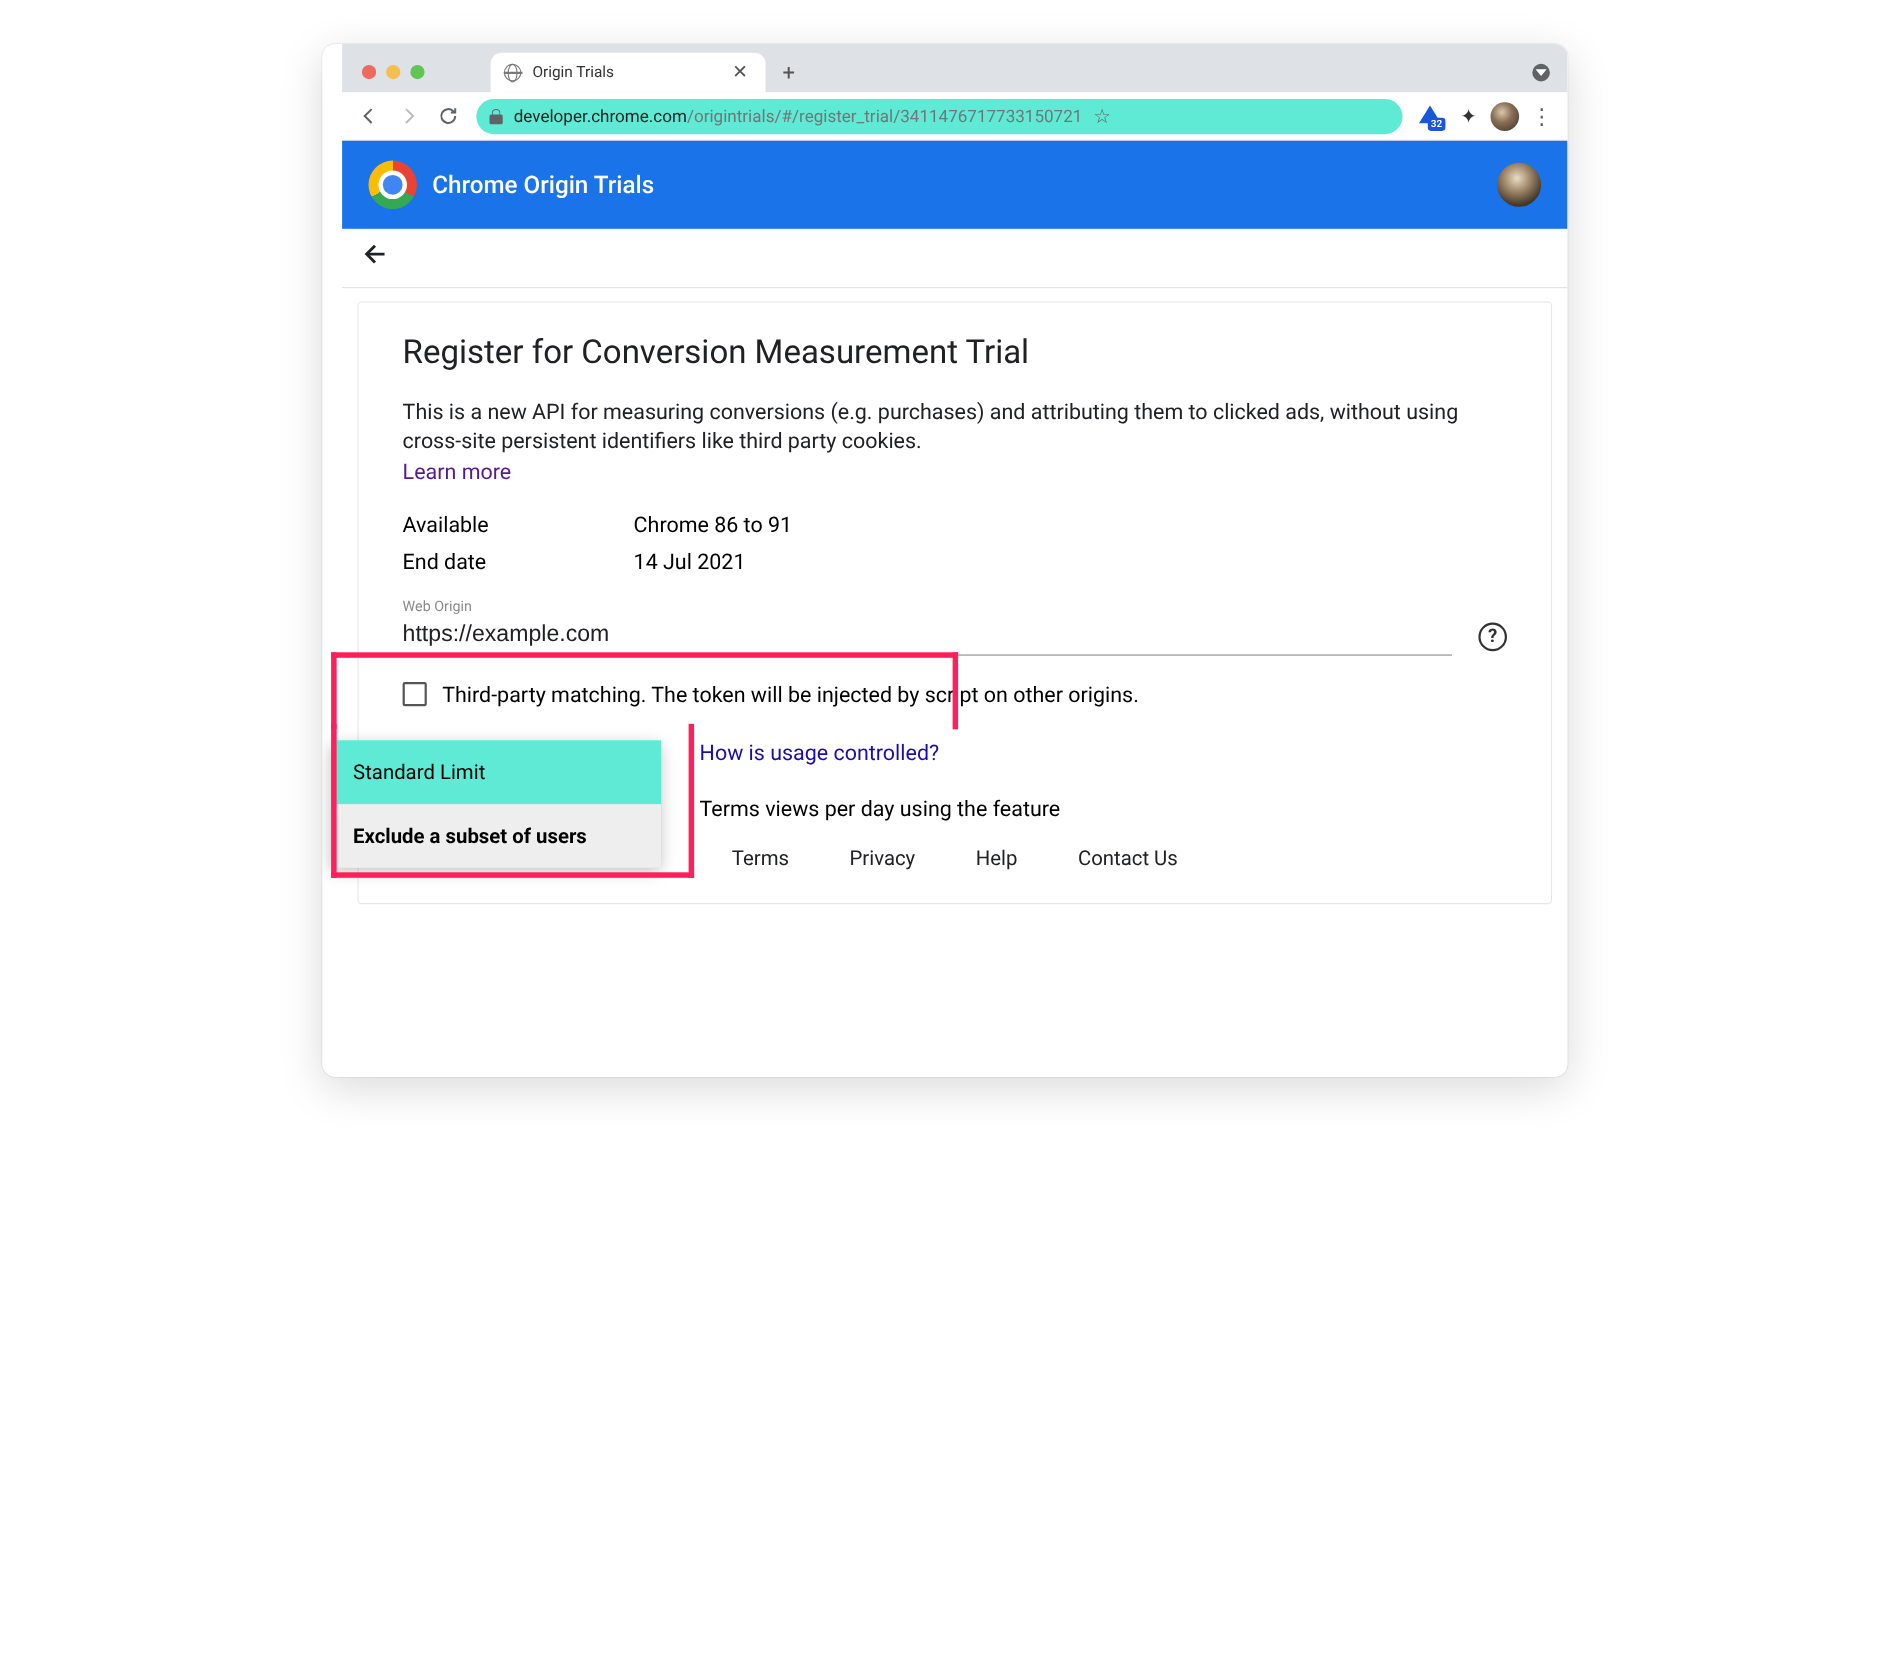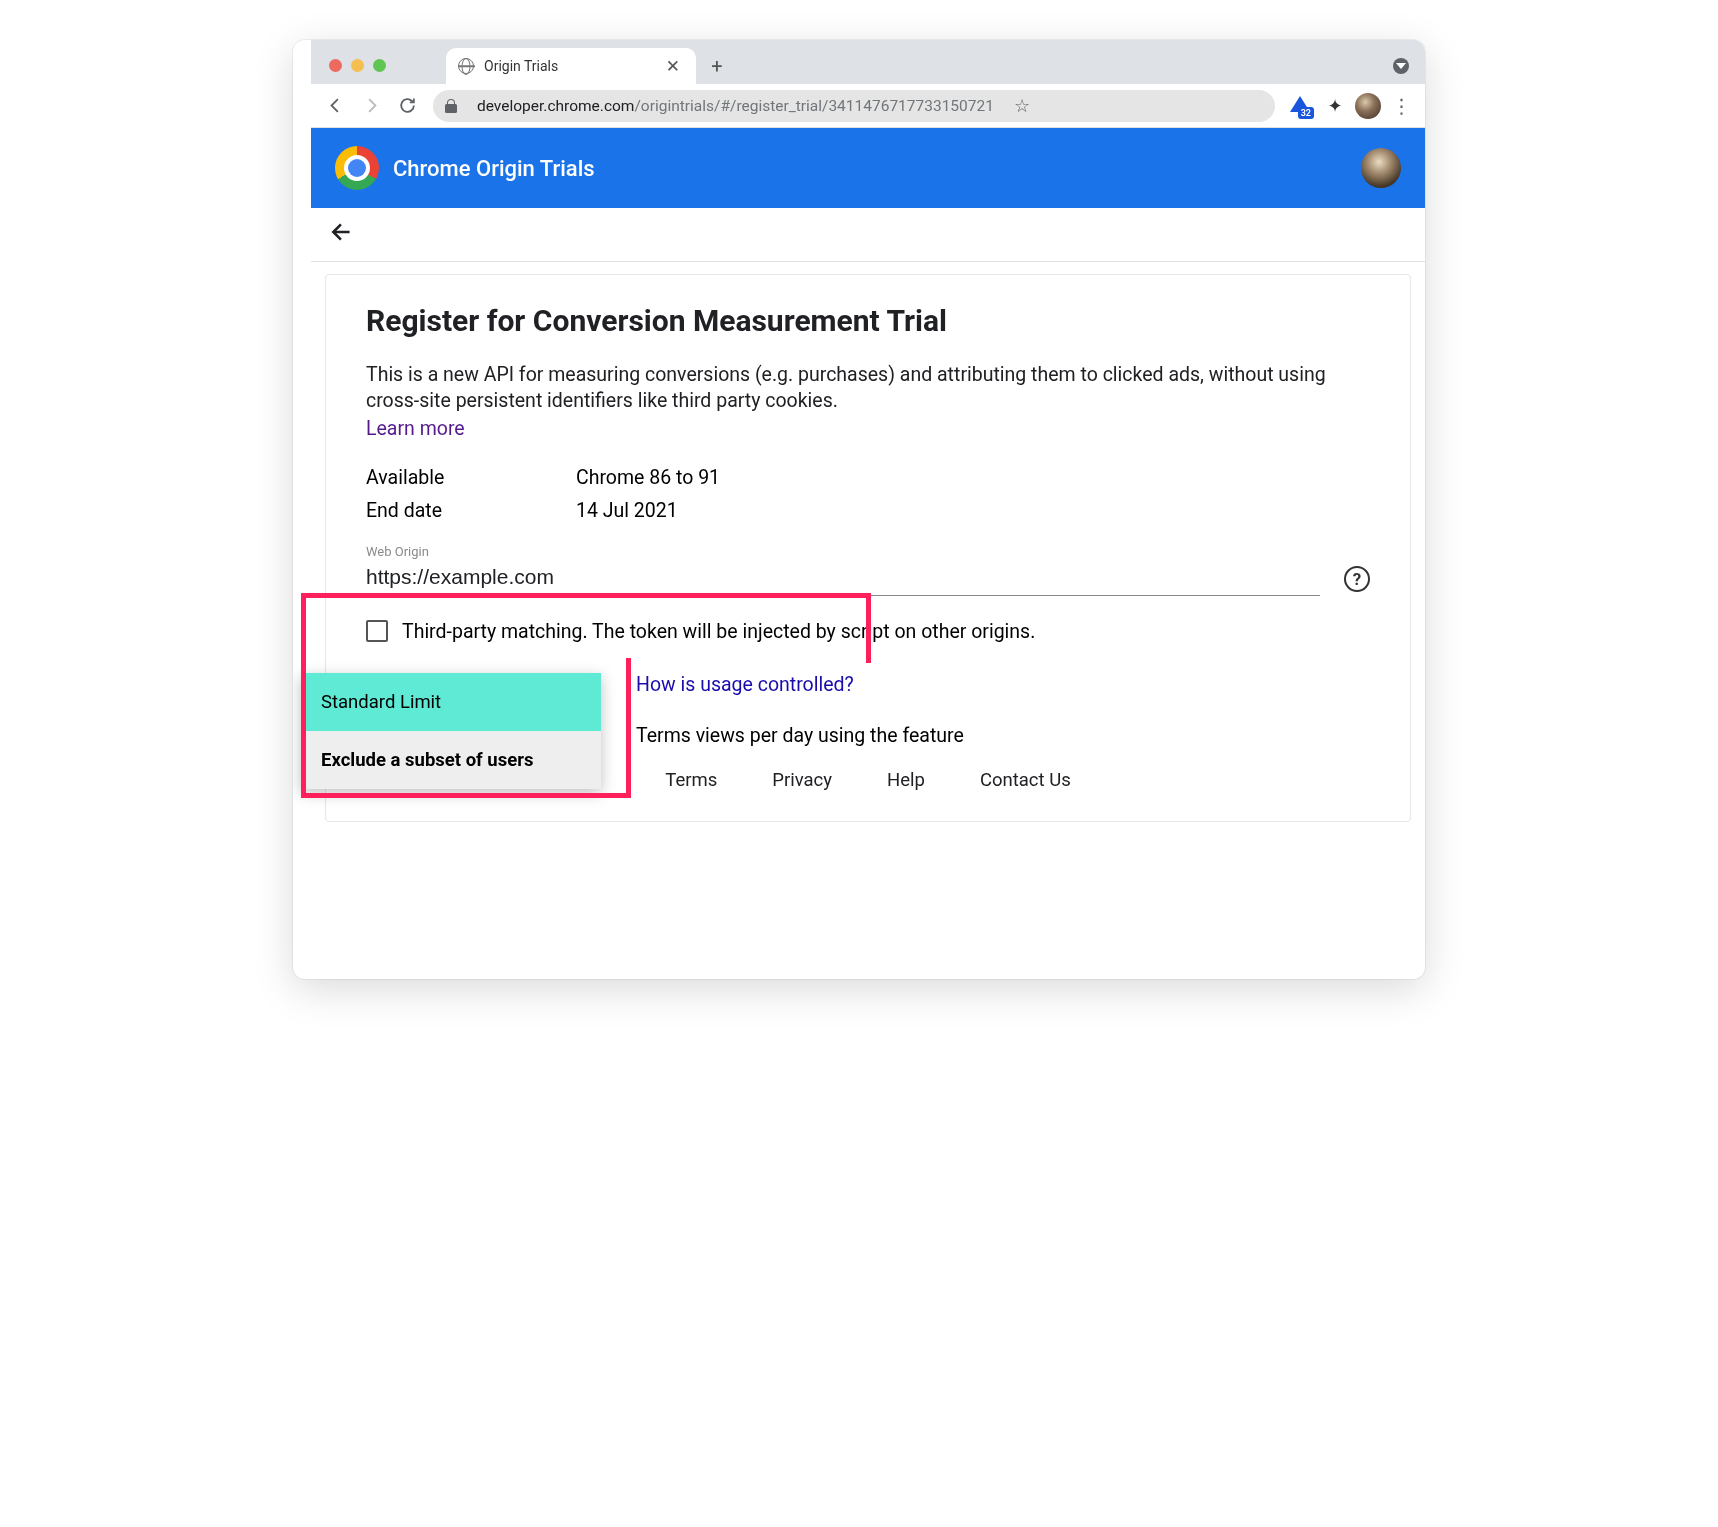--- a/index.html
+++ b/index.html
@@ -105,26 +105,26 @@
   .tbtn {
     width: 32px; height: 32px;
     display: flex; align-items: center; justify-content: center;
     color: #5f6368; border-radius: 50%;
     cursor: pointer;
   }
   .tbtn.disabled { color: #bbb; cursor: default; }
   .omnibox {
     flex: 1;
     height: 32px;
-    background: #e5e5e5;
+    background: #5eead4;
     border-radius: 16px;
     display: flex;
     align-items: center;
     padding: 0 12px;
-    gap: 20px;
+    gap: 10px;
     margin: 0 6px;
   }
   .lock-icon { width: 12px; height: 14px; position: relative; }
   .lock-icon::before {
     content:""; position:absolute; bottom:0; left:0; right:0; height:9px;
     background:#5f6368; border-radius:1.5px;
   }
   .lock-icon::after {
     content:""; position:absolute; top:0; left:2px; right:2px; height:7px;
     border:1.7px solid #5f6368; border-bottom:none;
@@ -196,21 +196,21 @@
   .back-arrow { font-size: 26px; color:#202124; cursor:pointer; }
 
   
   .card {
     margin: 12px 14px 0 14px;
     border: 1px solid #e6e6e6;
     border-radius: 4px;
     padding: 28px 40px 30px 40px;
     position: relative;
   }
-  .card h1 { font-size: 30px; font-weight: 700; color:#202124; margin-bottom: 24px; }
+  .card h1 { font-size: 30px; font-weight: 400; color:#202124; margin-bottom: 24px; }
   .desc { font-size: 19.5px; color:#202124; line-height: 1.35; }
   .learn { color:#551a8b; font-size:19.5px; display:inline-block; margin-top:2px; margin-bottom: 16px; cursor:pointer; }
 
   .kv { display:flex; margin: 10px 0; font-size: 19.5px; }
   .kv .k { width: 210px; font-weight: 400; }
   .kv .v { }
 
   .field {
     margin-top: 22px;
     position: relative;

